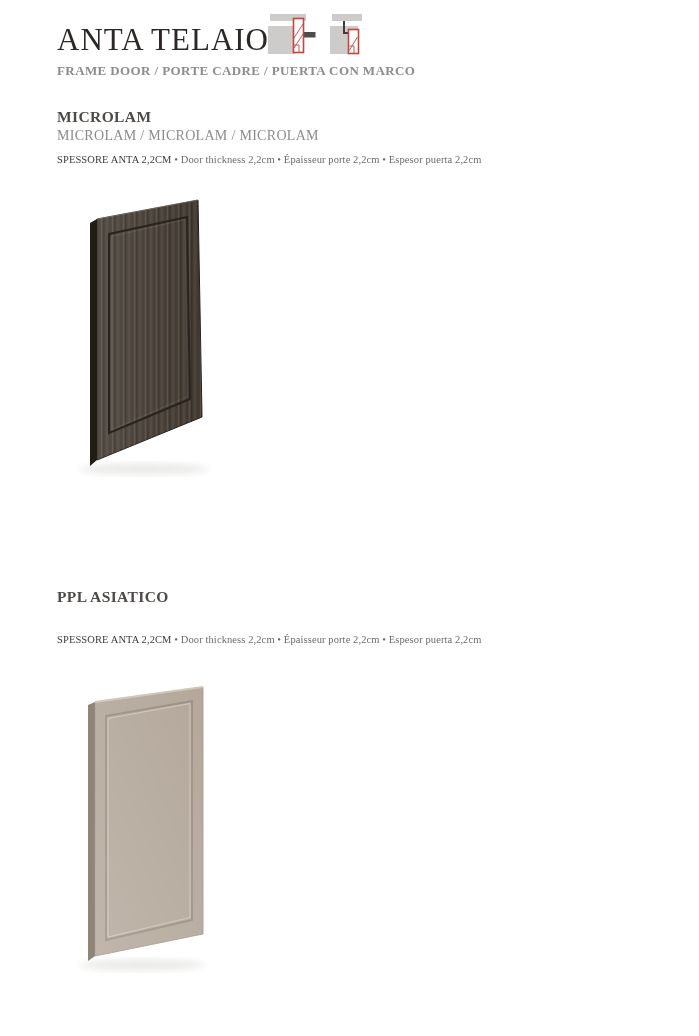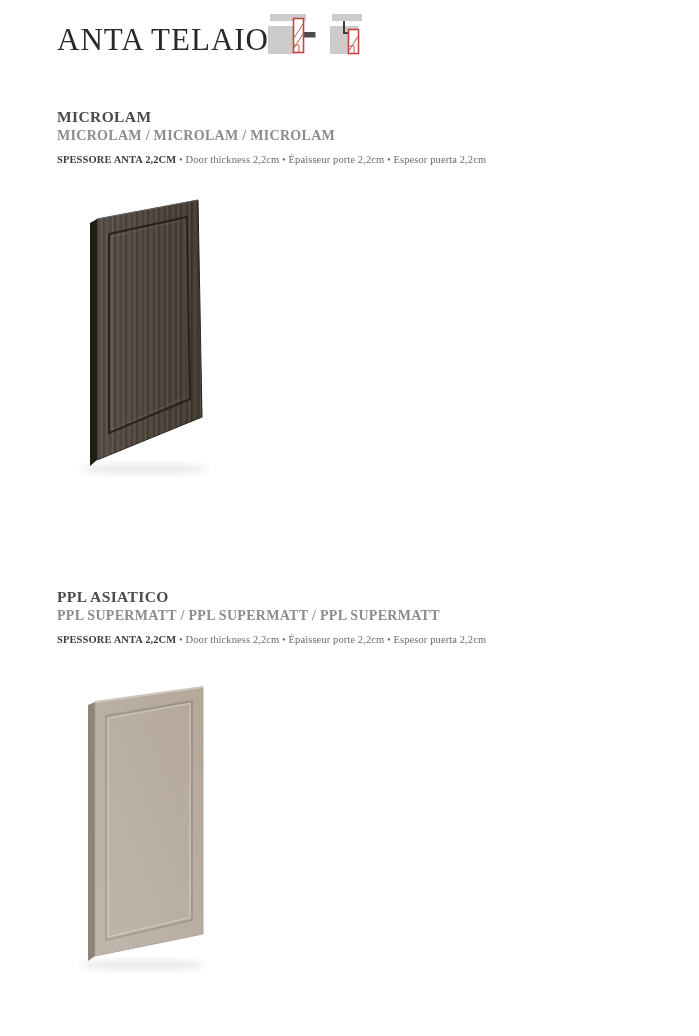--- a/index.html
+++ b/index.html
@@ -17,23 +17,23 @@
     line-height:1.05;
   }
   .title-icons { left:268px; top:8px; display:flex; gap:12px; align-items:flex-start; }
   .page-subtitle {
     left:57px; top:59px;
     font-size:13px; font-weight:700; color:#8e8c8a; letter-spacing:0.4px;
   }
 
   
   .section-heading { font-size:15.5px; font-weight:700; color:#4d4a47; letter-spacing:0.4px; }
-  .section-subheading { font-size:14px; font-weight:700; color:#8e8c8a; letter-spacing:0.3px; }
+  .section-subheading { font-size:14px; font-weight:400; color:#8e8c8a; letter-spacing:0.3px; }
   .spec-line { font-size:10.5px; color:#6e6b66; letter-spacing:0.1px; }
-  .spec-bold { font-weight:700; color:#3e3b38; }
+  .spec-bold { font-weight:400; color:#3e3b38; }
 
   
   .swatch-row { display:flex; }
   .swatch { width:90px; text-align:center; }
   .swatch-circle { width:74px; height:74px; border-radius:50%; margin:0 auto; background:#ccc; }
   .swatch-circle.wood-light {
     background-image: repeating-linear-gradient(90deg,
       rgba(0,0,0,0.07) 0 1px, transparent 1px 3px,
       rgba(255,255,255,0.22) 3px 4px, transparent 4px 7px,
       rgba(0,0,0,0.05) 7px 9px, transparent 9px 11px);
@@ -73,20 +73,21 @@
     <svg width="32" height="44" viewBox="0 0 32 44">
       <rect x="2" y="2" width="30" height="7" fill="#cdcccb"></rect>
       <rect x="0" y="14" width="28" height="28" fill="#cdcccb"></rect>
       <polyline points="14,9 14,21 19,21" stroke="#3f3d3b" stroke-width="2" fill="none"></polyline>
       <rect x="18.5" y="17.5" width="10" height="24" fill="#ffffff" stroke="#c2453e" stroke-width="1.6"></rect>
       <path d="M19.5,38 L27.5,25" stroke="#c2453e" stroke-width="0.9" fill="none"></path>
       <path d="M19.5,34 L24,34 L24,41" stroke="#c2453e" stroke-width="0.9" fill="none"></path>
     </svg>
   </div>
 
+  <div class="abs page-subtitle">FRAME DOOR / PORTE CADRE / PUERTA CON MARCO</div>
 
   <div class="abs section-heading" style="left:57px; top:104px;text-align:right;">MICROLAM</div>
   <div class="abs section-subheading" style="left:57px; top:124px;">MICROLAM / MICROLAM / MICROLAM</div>
   <div class="abs spec-line" style="left:57px; top:150px;">
     <span class="spec-bold">SPESSORE ANTA 2,2CM</span><span> • Door thickness 2,2cm • Épaisseur porte 2,2cm • Espesor puerta 2,2cm</span>
   </div>
 
   <svg class="abs" style="left:70px; top:188px;" width="145" height="295" viewBox="0 0 145 295">
     <defs>
       <pattern id="grain1" patternUnits="userSpaceOnUse" width="11" height="300">
@@ -108,21 +109,20 @@
     <polygon points="27,27 128,8 132,225 27,268" stroke="#241e19" stroke-width="1" fill="#463d34"></polygon>
     <polygon points="27,27 128,8 132,225 27,268" fill="url(#grain1)"></polygon>
     <polygon points="27,27 128,8 132,225 27,268" fill="url(#sheen1)"></polygon>
     <line x1="27" y1="27" x2="128" y2="8" stroke="rgba(255,255,255,0.28)" stroke-width="1.2"></line>
     <polygon points="39,42 117,25 120,207 39,241" fill="none" stroke-width="2" stroke="#2a231d"></polygon>
     <polygon points="41.5,44.5 115,27.5 117.5,204.5 41.5,238" fill="none" stroke="rgba(255,255,255,0.09)" stroke-width="1"></polygon>
   </svg>
 
 
   <div class="abs section-heading" style="left:57px; top:584px;">PPL ASIATICO</div>
-  <div class="abs section-subheading" style="left:57px; top:604px;">PPL SUPERMATT / PPL SUPERMATT / PPL SUPERMATT</div>
   <div class="abs spec-line" style="left:57px; top:630px;">
     <span class="spec-bold">SPESSORE ANTA 2,2CM</span><span> • Door thickness 2,2cm • Épaisseur porte 2,2cm • Espesor puerta 2,2cm</span>
   </div>
 
   <svg class="abs" style="left:70px; top:670px;" width="145" height="305" viewBox="0 0 145 305">
     <defs>
       <linearGradient id="sheen2" x1="1" y1="0" x2="0" y2="1">
         <stop offset="0" stop-color="rgba(255,255,255,0)"></stop>
         <stop offset="1" stop-color="rgba(255,255,255,0.16)"></stop>
       </linearGradient>

